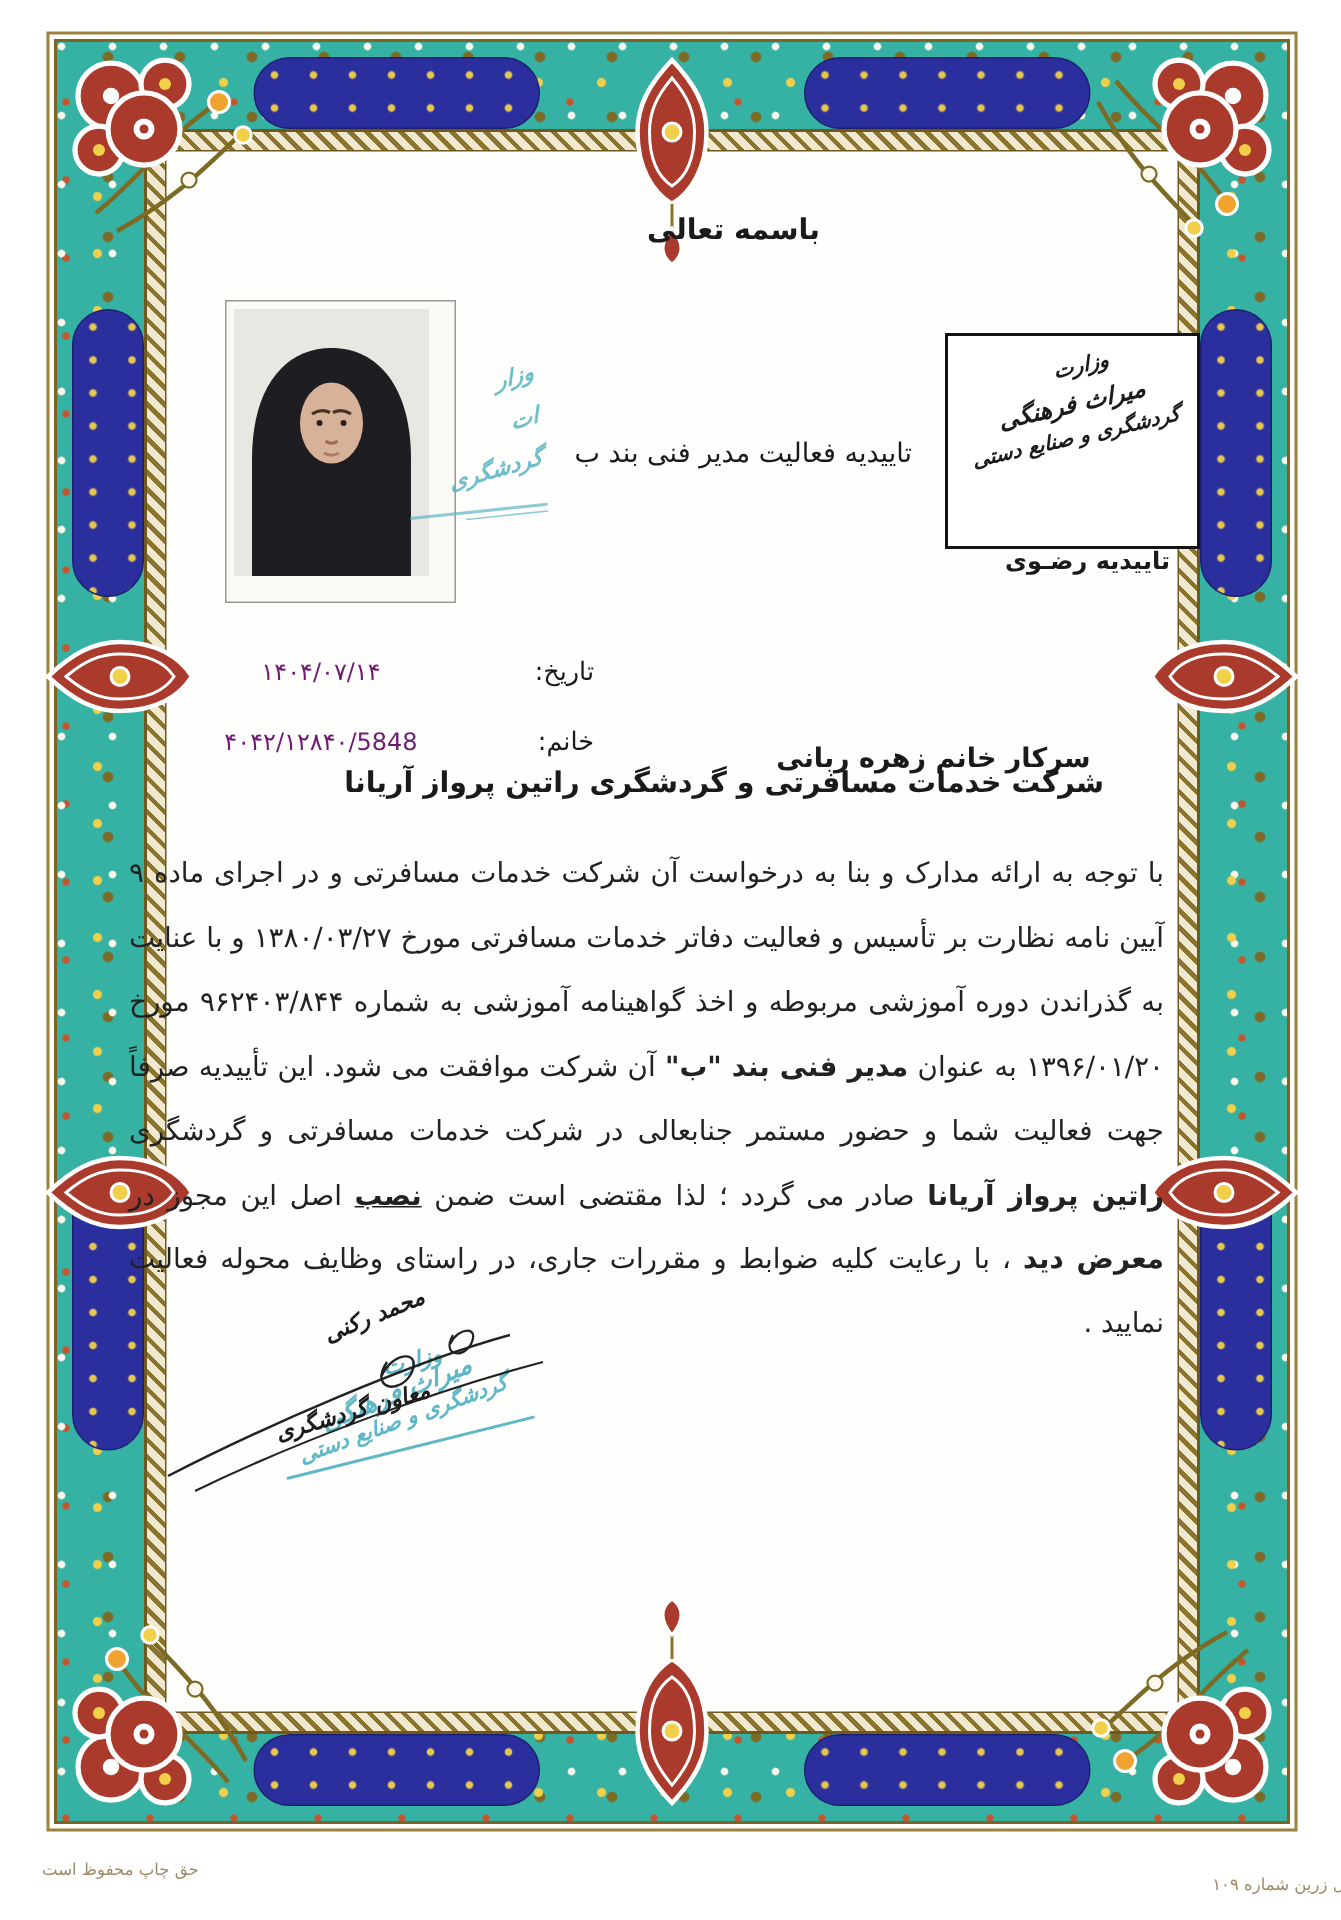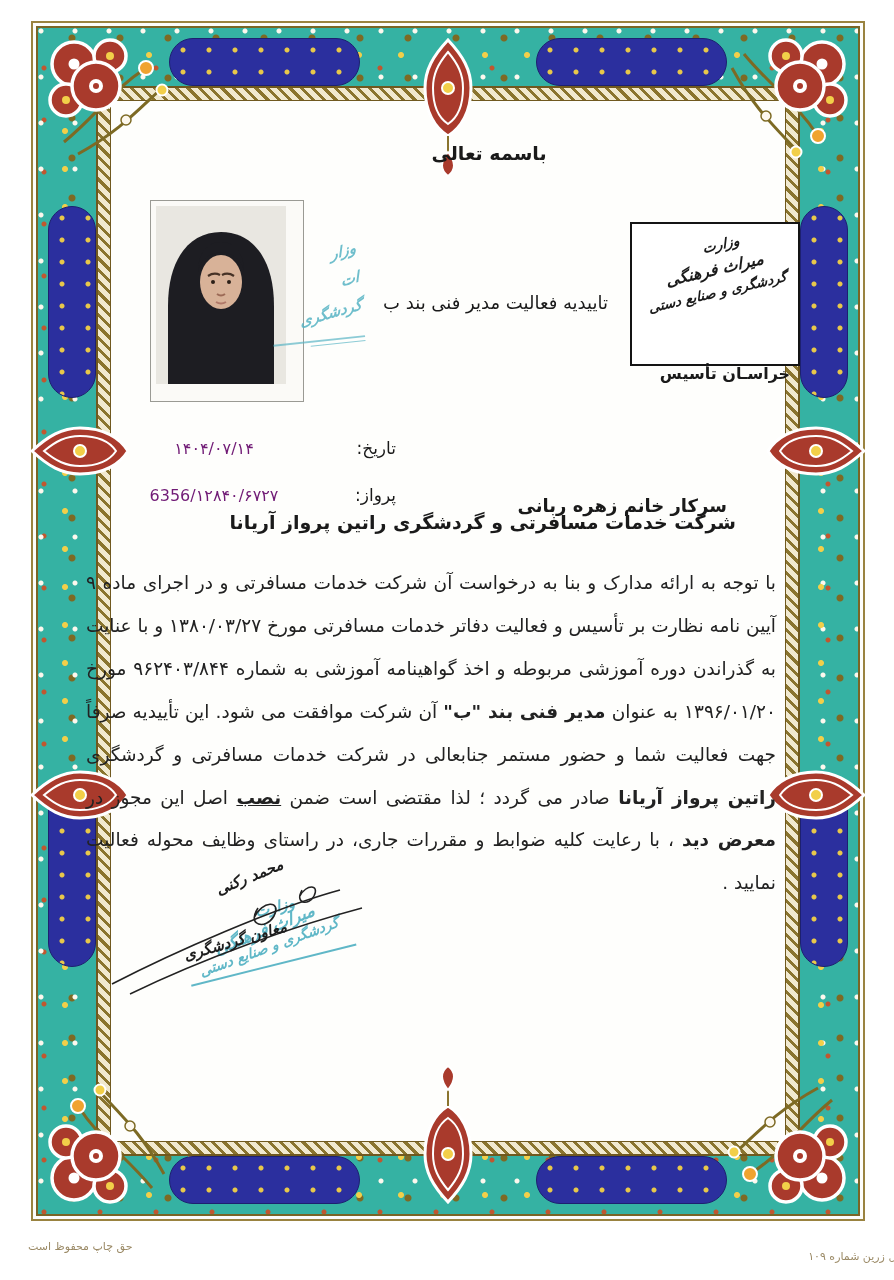--- a/index.html
+++ b/index.html
@@ -259,32 +259,32 @@
       <span class="rule short"></span>
     </div>
 
     <div class="seal-box">
       <div class="seal-cal">
         <span class="s1">وزارت</span>
         <span class="s2">میراث فرهنگی</span>
         <span class="s3">گردشگری و صنایع دستی</span>
       </div>
     </div>
-    <div class="province">خراسـان تأسیس</div>
+    <div class="province">تاییدیه رضـوی</div>
 
     <div class="doc-title">تاییدیه فعالیت مدیر فنی بند ب</div>
 
     <div class="refs">
       <div class="row">
         <span class="lbl">تاریخ:</span>
         <span class="val">۱۴۰۴/۰۷/۱۴</span>
       </div>
       <div class="row">
-        <span class="lbl">پرواز:</span>
-        <span class="val">6356/۱۲۸۴۰/۶۷۲۷</span>
+        <span class="lbl">خانم:</span>
+        <span class="val">۴۰۴۲/۱۲۸۴۰/5848</span>
       </div>
     </div>
 
     <div class="recipient-person">سرکار خانم زهره ربانی</div>
     <div class="recipient-company">شرکت خدمات مسافرتی و گردشگری راتین پرواز آریانا</div>
 
     <div class="body-par"><span>با توجه به ارائه مدارک و بنا به درخواست آن شرکت خدمات مسافرتی و در اجرای ماده ۹ آیین نامه نظارت بر تأسیس و فعالیت دفاتر خدمات مسافرتی مورخ ۱۳۸۰/۰۳/۲۷ و با عنایت به گذراندن دوره آموزشی مربوطه و اخذ گواهینامه آموزشی به شماره ۹۶۲۴۰۳/۸۴۴ مورخ ۱۳۹۶/۰۱/۲۰ به عنوان </span><span class="b">مدیر فنی بند "ب"</span><span> آن شرکت موافقت می شود. این تأییدیه صرفاً جهت فعالیت شما و حضور مستمر جنابعالی در شرکت خدمات مسافرتی و گردشگری </span><span class="b">راتین پرواز آریانا</span><span> صادر می گردد ؛ لذا مقتضی است ضمن </span><span class="b u">نصب</span><span> اصل این مجوز در </span><span class="b">معرض دید</span><span> ، با رعایت کلیه ضوابط و مقررات جاری، در راستای وظایف محوله فعالیت نمایید .</span></div>
 
     <div class="sig-block">
       <div class="sig-stamp">

